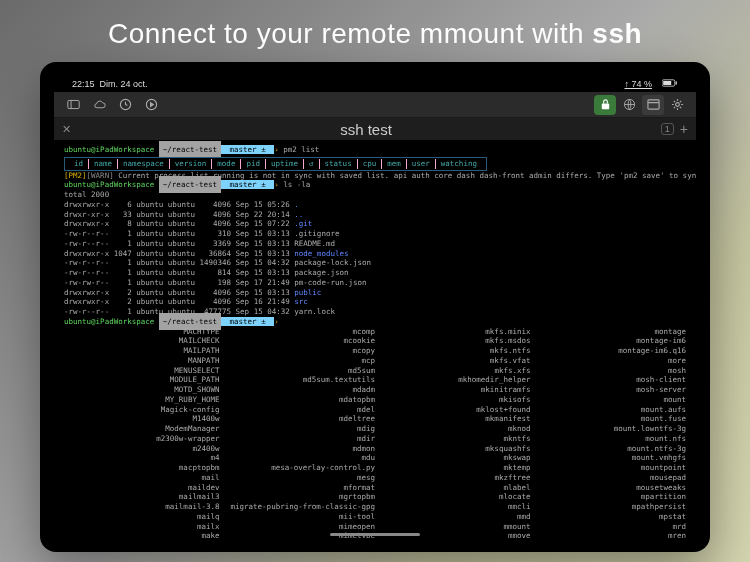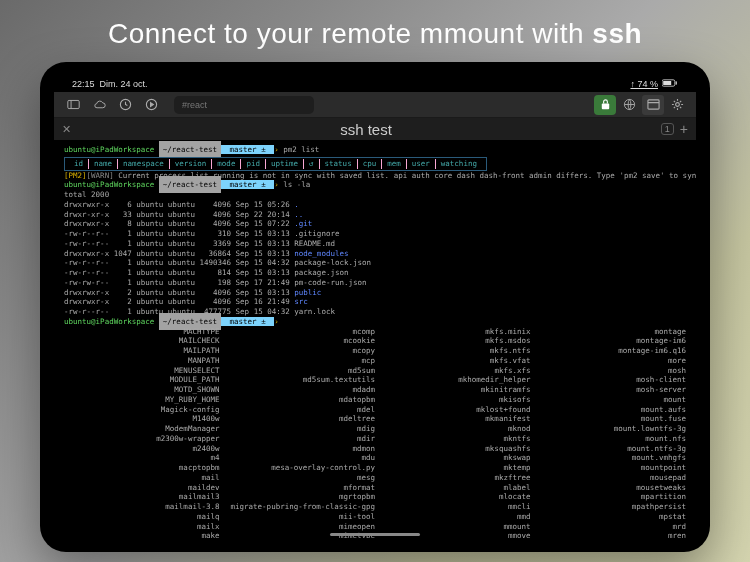--- a/index.html
+++ b/index.html
@@ -18,38 +18,38 @@
     padding: 18px 0 14px;
     letter-spacing: 0.5px;
   }
   .hero .ssh { font-weight: 600; }
   .ipad {
     position: absolute;
     left: 50%; transform: translateX(-50%);
     top: 62px;
     width: 670px; height: 490px;
     background: #000;
-    border-radius: 26px;
+    border-radius: 16px;
     padding: 14px;
     box-shadow: 0 20px 50px rgba(0,0,0,0.4);
   }
   .screen {
     width: 100%; height: 100%;
     background: #000;
     border-radius: 12px;
     overflow: hidden;
     display: flex; flex-direction: column;
   }
   .statusbar {
     height: 16px;
     display: flex; justify-content: space-between; align-items: center;
     padding: 0 18px;
     color: #ddd; font-size: 9px;
   }
-  .statusbar .right { display:flex; gap:4px; align-items:flex-start;text-decoration:underline; }
+  .statusbar .right { display:flex; gap:10px; align-items:flex-start;text-decoration:underline; }
   .toolbar {
     height: 26px;
     background: #2b2b2b;
     display: flex; align-items: center;
     padding: 0 8px; gap: 4px;
     border-bottom: 1px solid #1a1a1a;
   }
   .tb-btn {
     width: 22px; height: 20px;
     display:flex; align-items:center; justify-content:center;
@@ -169,23 +169,20 @@
         <svg viewBox="0 0 14 14" fill="none" stroke="currentColor" stroke-width="1.2">
             <circle cx="7" cy="7" r="5.5"></circle>
             <path d="M7 4v3l2 1"></path>
           </svg>
       </div>
       <div class="tb-btn">
         <svg viewBox="0 0 14 14" fill="none" stroke="currentColor" stroke-width="1.2">
             <circle cx="7" cy="7" r="5.5"></circle>
             <path d="M6 5l3 2-3 2z" fill="currentColor"></path>
           </svg>
-      </div>
-      <div class="tb-search">
-        <span>#react</span>
       </div>
       <div class="tb-spacer"></div>
       <div class="tb-right">
         <div class="tb-btn active">
           <svg viewBox="0 0 12 14" fill="currentColor">
               <rect x="2" y="6" width="8" height="6" rx="1"></rect>
               <path d="M4 6V4a2 2 0 014 0v2" fill="none" stroke="currentColor" stroke-width="1.2"></path>
             </svg>
         </div>
         <div class="tb-btn">

